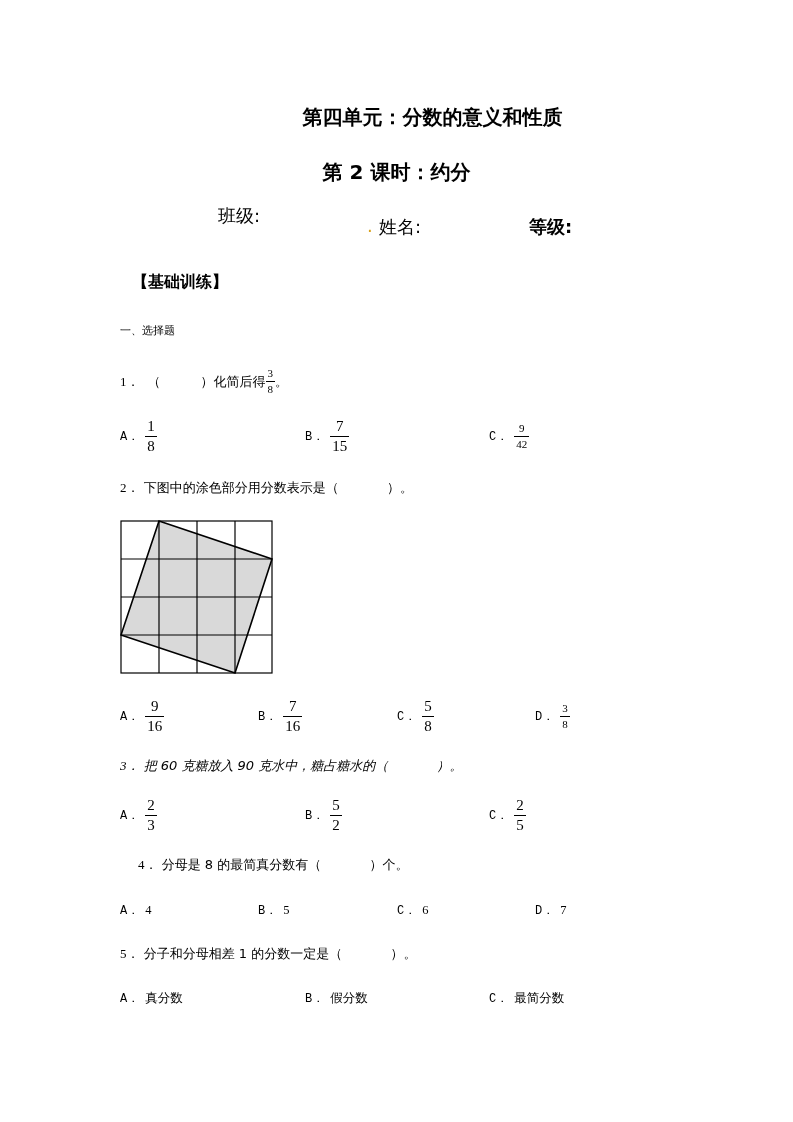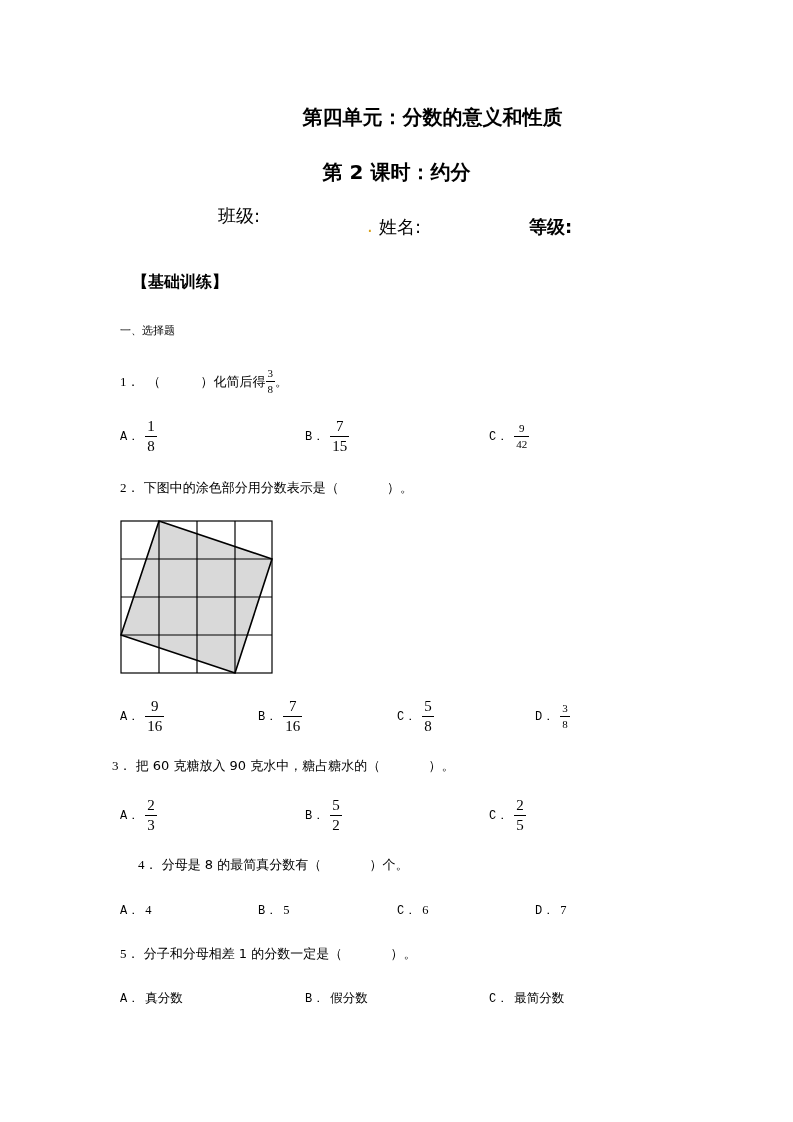--- a/index.html
+++ b/index.html
@@ -114,21 +114,21 @@
   </span>
 </div>
 <div class="abs opt" style="left:535px; top:703px;">
   <span class="lbl">D．</span>
   <span class="frac small">
     <span class="num">3</span>
     <span class="den">8</span>
   </span>
 </div>
 
-<div class="abs q" style="left:112px; top:757px;">
+<div class="abs q" style="left:120px; top:757px;font-style:italic;">
   <span class="serif">3．</span>
   <span>把 60 克糖放入 90 克水中，糖占糖水的（</span>
   <span class="gap" style="width:40px;"></span>
   <span>）。</span>
 </div>
 
 <div class="abs opt" style="left:120px; top:798px;">
   <span class="lbl">A．</span>
   <span class="frac big">
     <span class="num">2</span>

